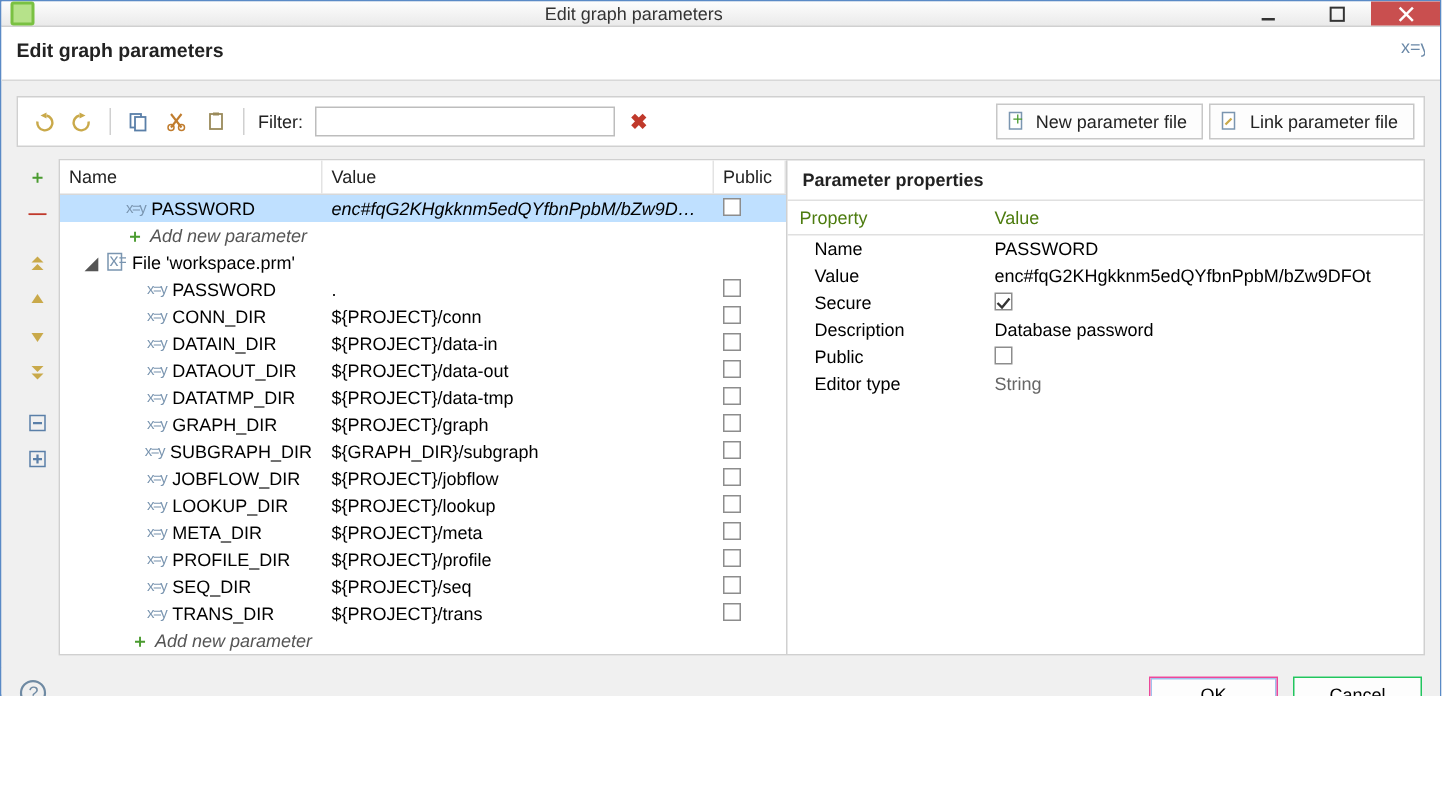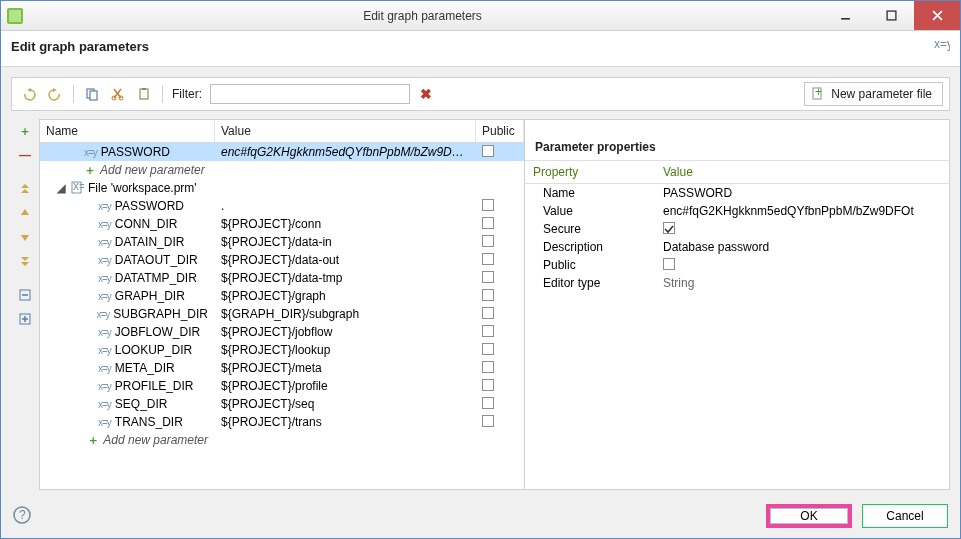--- a/index.html
+++ b/index.html
@@ -1,18 +1,18 @@
 <!DOCTYPE html>
 <html><head>
 <meta charset="utf-8">
 <style>
   * { box-sizing: border-box; font-family: "Segoe UI", Tahoma, sans-serif; font-size: 12px; }
   html, body { margin: 0; padding: 0; background: #fff; }
   .window {
-    width: 961px; height: 539px; border: 1px solid #5a8ac6; background: #f0f0f0;
+    width: 961px; height: 464px; border: 1px solid #5a8ac6; background: #f0f0f0;
     display: flex; flex-direction: column; position: relative;
   }
   .titlebar {
     height: 30px; background: linear-gradient(to bottom,#fdfdfd,#eaeaea);
     display: flex; align-items: center; padding: 0 0 0 6px; border-bottom:1px solid #d0d0d0;
   }
   .titlebar-title { flex:1; text-align:center; color:#333; }
   .titlebar-icon { width:16px; height:16px; background:#7ac142; border-radius:2px; position:relative; }
   .titlebar-icon::after{content:"";position:absolute;inset:2px;background:#b6e28a;}
   .winbtns { display:flex; align-self:stretch;}
@@ -52,35 +52,35 @@
   .row .c-value.sel-ital{ font-style:italic;}
   .indent1{width:34px; display:inline-block;}
   .indent2{width:48px; display:inline-block;}
   .key-icon{color:#7a95b0; font-size:10px; letter-spacing:-1px;}
   .plus{color:#4a9b2f; font-weight:bold;}
   .addnew{font-style:italic; color:#555;}
   .tree-toggle{width:10px; display:inline-flex; justify-content:center; color:#555;}
   .file-icon{width:14px;height:14px;}
   .chk{ width:12px; height:12px; border:1px solid #8d8d8d; display:inline-block; background:#fff;}
   .right { flex:1; display:flex; flex-direction:column; min-width:0;}
-  .right-title{ font-weight:bold; padding:20px 10px 6px 10px; color:#222;}
+  .right-title{ font-weight:bold; padding:6px 10px 6px 10px; color:#222;}
   .prophead{ display:flex; border-top:1px solid #e0e0e0; border-bottom:1px solid #e0e0e0;}
   .prophead .p{ padding:4px 8px; color:#4d7c0f;}
   .p-key{width:130px;}
   .p-val{flex:1;}
   .propbody{flex:1; overflow:auto;}
   .prow{display:flex; height:18px; align-items:center;}
   .prow .p{padding:1px 8px; overflow:hidden; white-space:nowrap; text-overflow:ellipsis;}
   .prow .p-key{padding-left:18px;}
   .prow .p-val.italic{color:#666;}
   .footer { display:flex; align-items:center; padding:6px 12px 10px 12px; gap:10px; background:#f0f0f0;}
   .help{ color:#6f8aa3; }
   .footer-spacer{flex:1;}
   .dlgbtn{ width:86px; height:24px; background:#fdfdfd; border:1px solid #22c55e; display:flex; align-items:center; justify-content:center;}
-  .dlgbtn.primary{border:4px solid #ec4899; box-shadow:0 0 0 1px #9fc2ec inset;}
+  .dlgbtn.primary{border:1px solid #ec4899; box-shadow:0 0 0 1px #9fc2ec inset;}
 </style>
 </head>
 <body>
 
 <div class="window">
 
   <div class="titlebar">
     <span class="titlebar-icon"></span>
     <div class="titlebar-title">Edit graph parameters</div>
     <div class="winbtns">
@@ -153,20 +153,27 @@
       <input class="filter-input" value="" style="">
       <span class="clear-x">✖</span>
       <div class="toolbar-spacer"></div>
       <div class="bigbtn">
         <svg viewBox="0 0 14 14">
             <rect x="2" y="1" width="8" height="11" fill="#fff" stroke="#7a95b0"></rect>
             <text x="4" y="9" font-size="7" fill="#4a9b2f">+</text>
           </svg>
         <span>New parameter file</span>
       </div>
+      <div class="bigbtn">
+        <svg viewBox="0 0 14 14">
+            <rect x="2" y="1" width="8" height="11" fill="#fff" stroke="#7a95b0"></rect>
+            <path d="M4 9 L8 5" stroke="#c9a94a" stroke-width="1.5"></path>
+          </svg>
+        <span>Link parameter file</span>
+      </div>
     </div>
 
     <div class="mainrow">
       <div class="sidecol">
         <div class="sbtn">
             <span class="plus">＋</span>
           </div>
         <div class="sbtn">
             <span style="color:#c0392b;font-weight:bold">—</span>
           </div>

